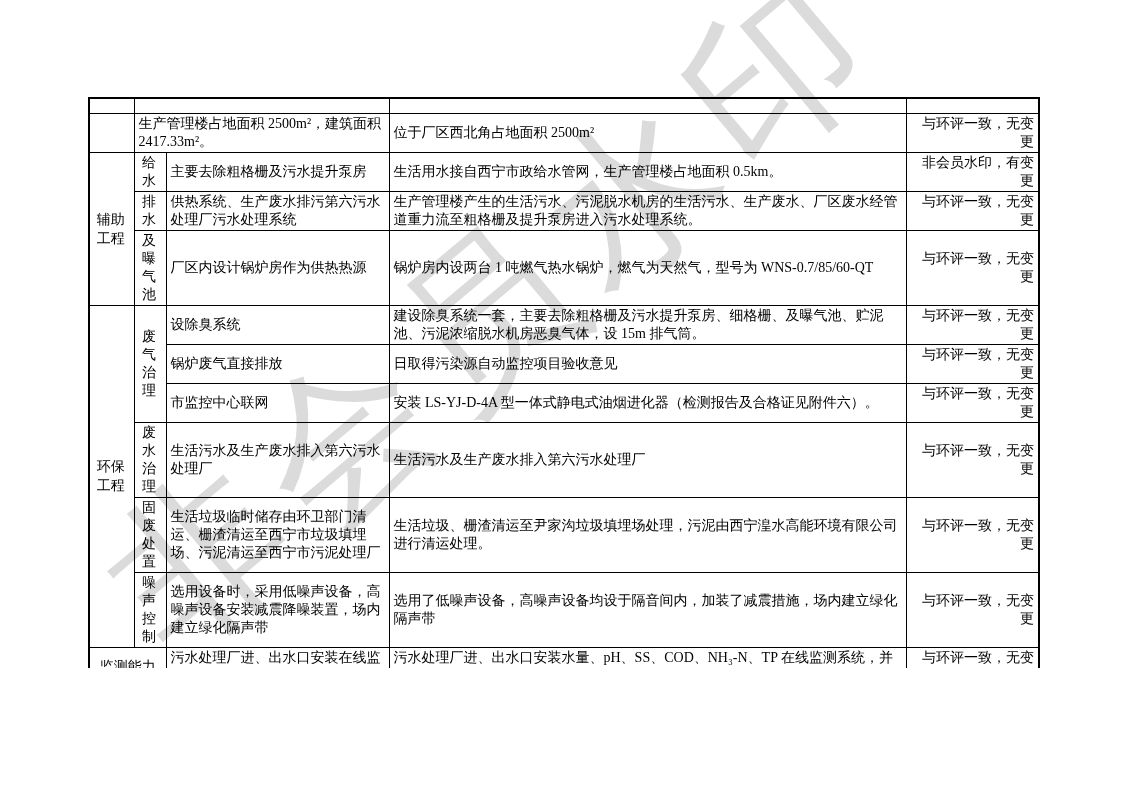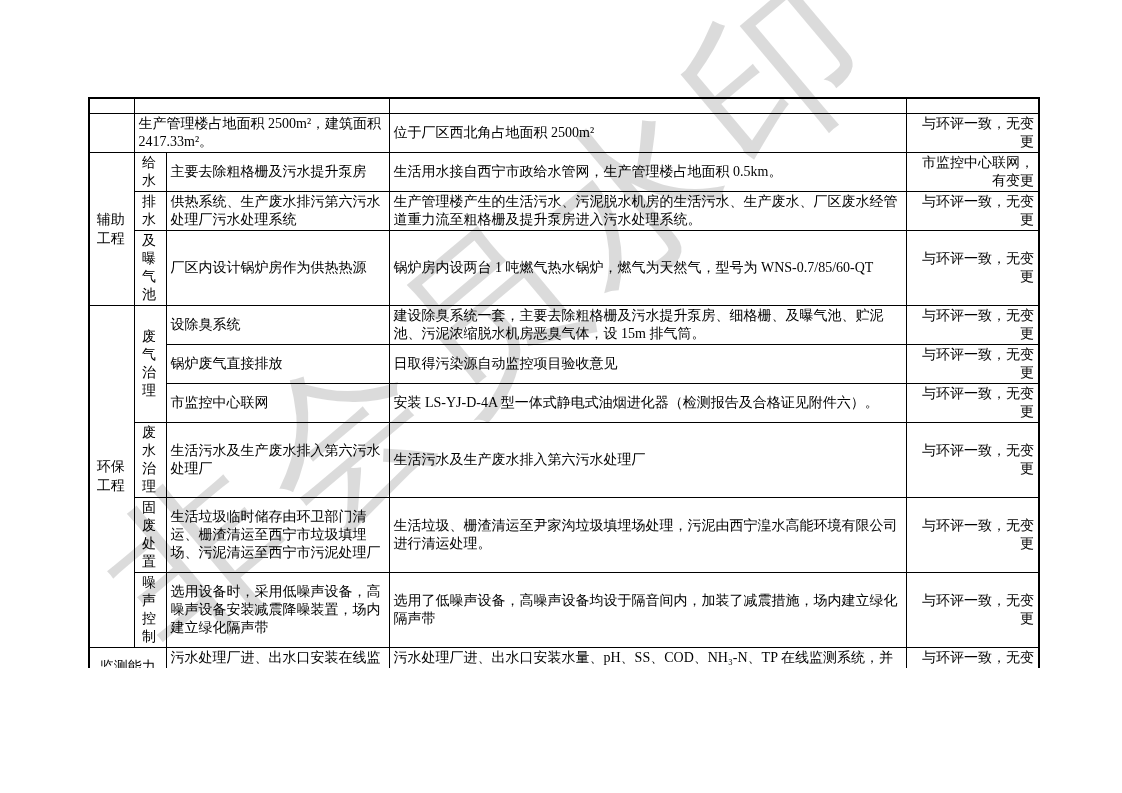--- a/index.html
+++ b/index.html
@@ -77,21 +77,21 @@
       <td colspan="2" class="desc">生产管理楼占地面积 2500m²，建筑面积 2417.33m²。</td>
       <td class="actual">位于厂区西北角占地面积 2500m²</td>
       <td class="concl">与环评一致，无变更</td>
     </tr>
 
     <tr style="height:38px">
       <td rowspan="3" class="cat"><span class="catword">辅助工程</span></td>
       <td class="sub"><span class="vert">给水</span></td>
       <td class="desc">主要去除粗格栅及污水提升泵房</td>
       <td class="actual">生活用水接自西宁市政给水管网，生产管理楼占地面积 0.5km。</td>
-      <td class="concl">市监控中心联网，有变更</td>
+      <td class="concl">非会员水印，有变更</td>
     </tr>
 
     <tr style="height:38px">
       <td class="sub"><span class="vert">排水</span></td>
       <td class="desc">供热系统、生产废水排污第六污水处理厂污水处理系统</td>
       <td class="actual">生产管理楼产生的生活污水、污泥脱水机房的生活污水、生产废水、厂区废水经管道重力流至粗格栅及提升泵房进入污水处理系统。</td>
       <td class="concl">与环评一致，无变更</td>
     </tr>
 
     <tr style="height:71px">

